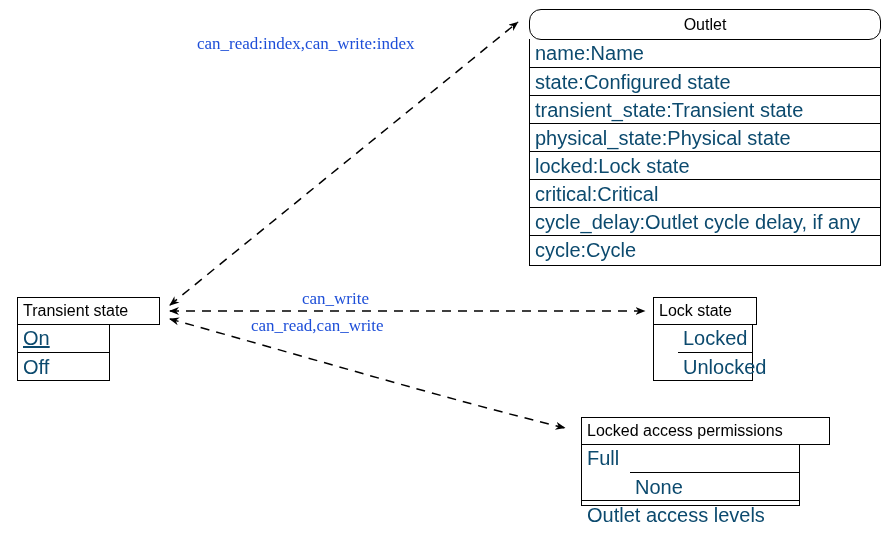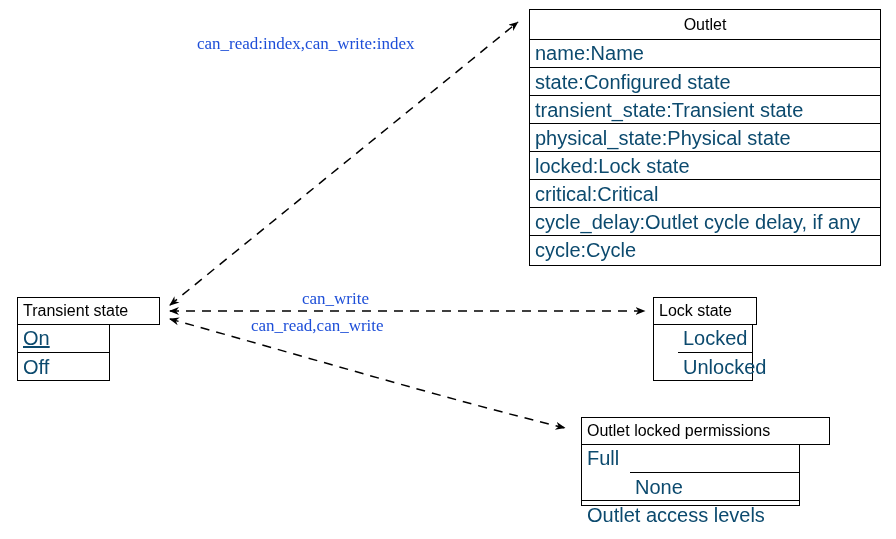--- a/index.html
+++ b/index.html
@@ -35,20 +35,21 @@
     font-size: 16px;
     color: #000000;
     line-height: 1;
     display: flex;
     align-items: center;
     white-space: nowrap;
     z-index: 3;
   }
   .node-header.center {
     justify-content: center;
+    border-radius: 12px;
   }
   .node-header.left {
     justify-content: flex-start;
     padding-left: 5px;
   }
   .node-body {
     position: absolute;
     box-sizing: border-box;
     border: 1.4px solid #000000;
     border-top: none;
@@ -132,21 +133,21 @@
 
   <div class="node">
     <div class="node-header left" style="left:653px; top:297px; width:104px; height:28px;">Lock state</div>
     <div class="node-body" style="left:653px; top:324px; width:100px; height:57px;padding-left:24px;">
       <div class="node-row" style="height:28px;">Locked</div>
       <div class="node-row" style="height:28px;">Unlocked</div>
     </div>
   </div>
 
   <div class="node">
-    <div class="node-header left" style="left:581px; top:417px; width:249px; height:28px;">Outlet locked permissions</div>
+    <div class="node-header left" style="left:581px; top:417px; width:249px; height:28px;">Locked access permissions</div>
     <div class="node-body" style="left:581px; top:444px; width:219px; height:62px;">
       <div class="node-row" style="height:28px;">Full</div>
       <div class="node-row" style="height:28px;margin-left:48px;">None</div>
       <div class="node-row" style="height:28px;">Outlet access levels</div>
     </div>
   </div>
 
   <div class="edge-label" style="left:197px; top:35px;">can_read:index,can_write:index</div>
 
   <div class="edge-label" style="left:302px; top:290px;">can_write</div>

